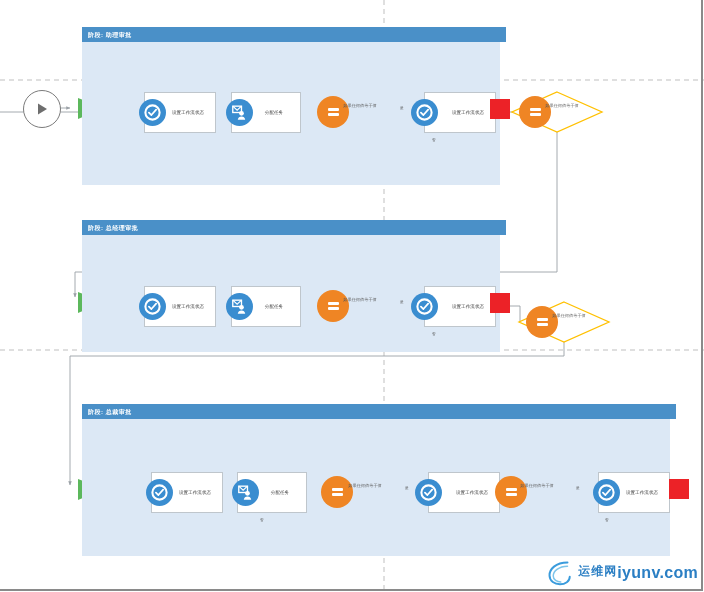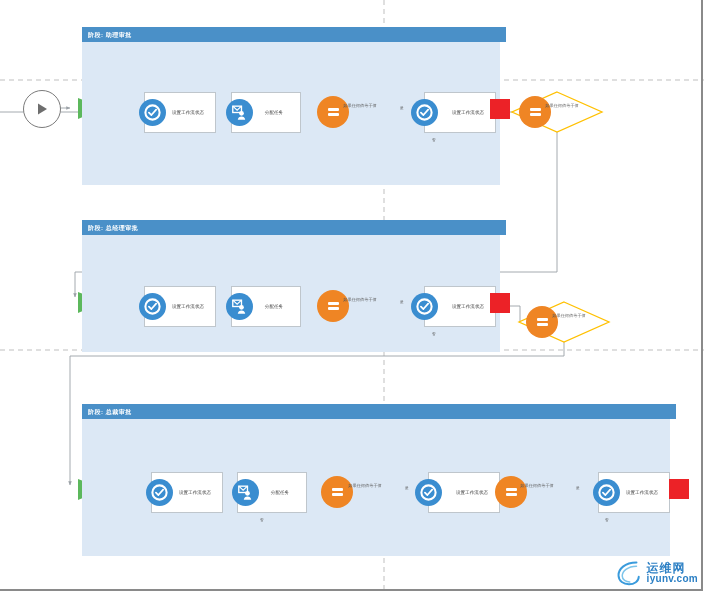--- a/index.html
+++ b/index.html
@@ -31,23 +31,23 @@
 
   .stop-square{position:absolute;background:#ec2227;}
 
   .edge-label{position:absolute;font-size:3.6px;color:#555;background:transparent;
     line-height:1;}
 
   .start-circle{position:absolute;border-radius:50%;border:1.4px solid #7b7b7b;
     background:#ffffff;display:flex;align-items:center;justify-content:center;}
 
   .watermark{position:absolute;right:6px;bottom:4px;display:flex;align-items:center;gap:3px;}
-  .wm-text{display:flex;flex-direction:column;line-height:1;}
+  .wm-text{display:flex;flex-direction:row;line-height:1;}
   .wm-cn{font-size:12px;color:#2b7fc4;font-weight:bold;letter-spacing:1px;}
-  .wm-en{font-size:10px;color:#2b7fc4;font-weight:bold;letter-spacing:.3px;}
+  .wm-en{font-size:16px;color:#2b7fc4;font-weight:bold;letter-spacing:.3px;}
 
   .border-frame{position:absolute;left:0;top:0;width:703px;height:591px;
     border-right:2px solid #8a8a8a;border-bottom:2px solid #8a8a8a;
     box-sizing:border-box;pointer-events:none;}
 </style>
 </head>
 <body>
 
 <div id="canvas">
 

